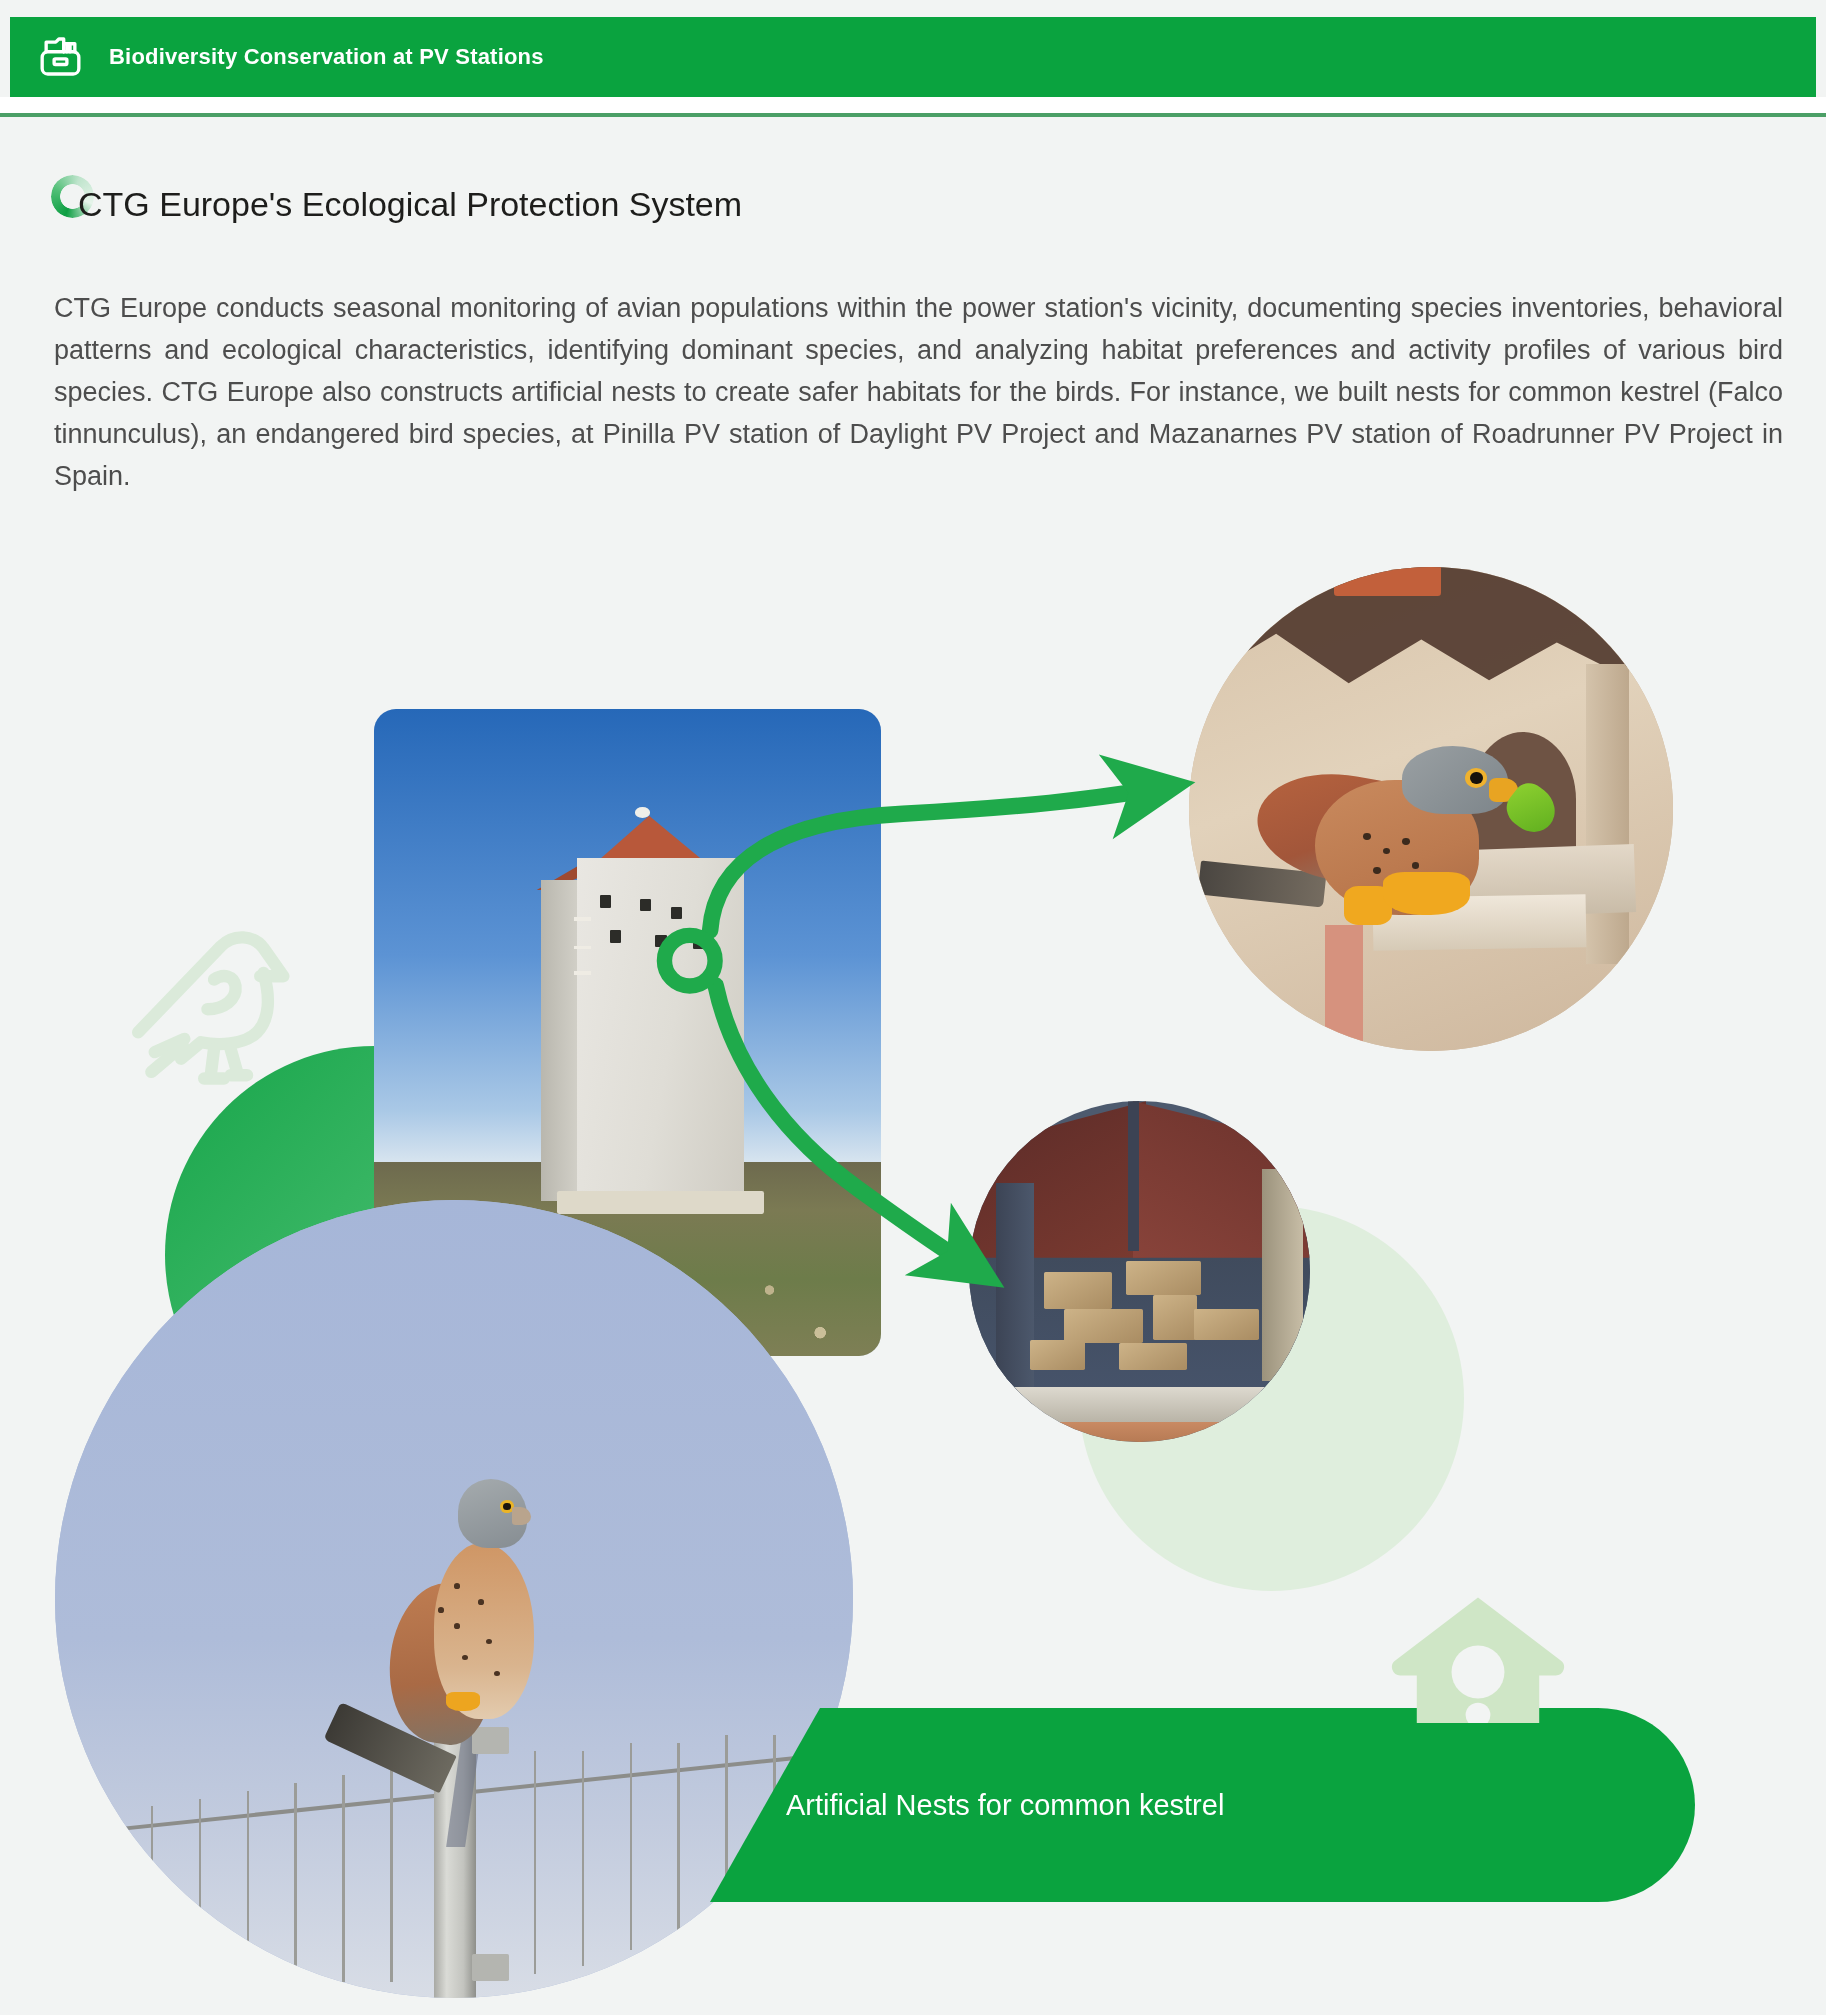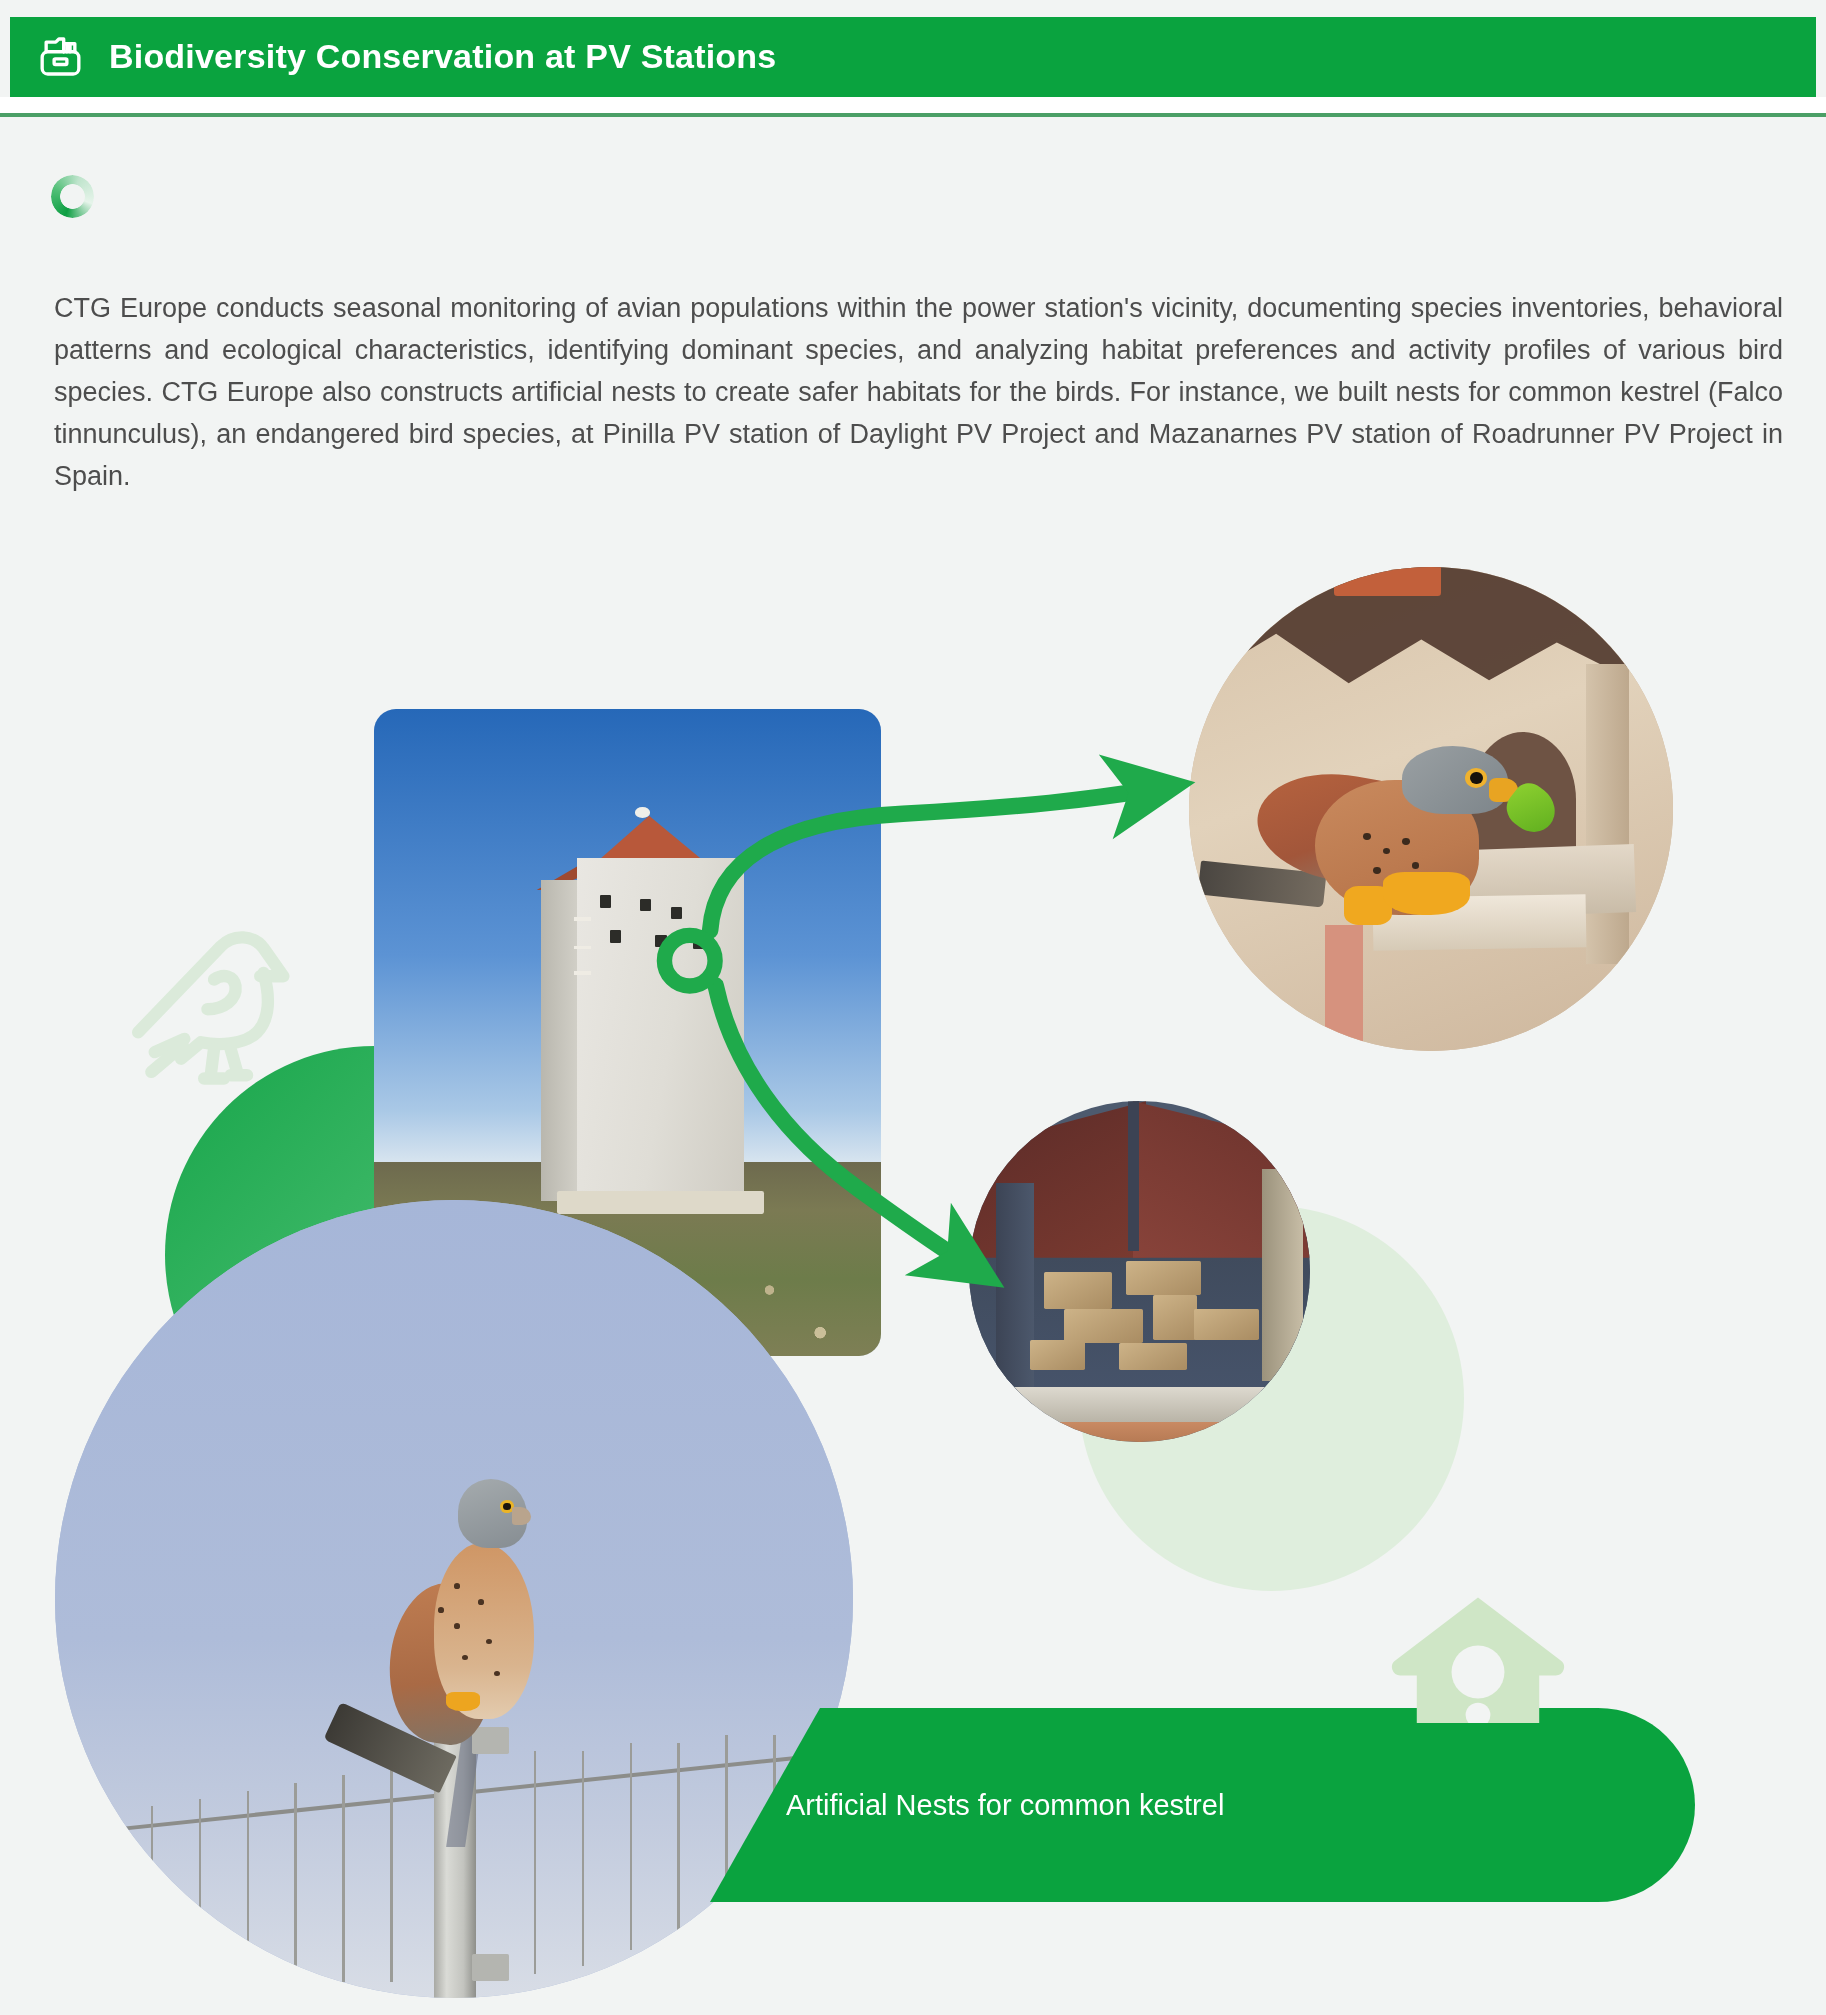--- a/index.html
+++ b/index.html
@@ -11,21 +11,21 @@
     position:relative;
   }
 
   
   .header-bar{
     position:absolute;left:10px;top:16.5px;width:1806px;height:80px;
     background:#0aa33f;display:flex;align-items:center;
   }
   .header-icon{margin-left:25px;width:51px;height:51px;flex:0 0 auto;}
   .header-title{
-    margin-left:23px;color:#ffffff;font-size:34px;font-weight:bold;
+    margin-left:23px;color:#ffffff;font-size:22px;font-weight:bold;
     letter-spacing:0.2px;white-space:nowrap;
   }
   .header-under-white{
     position:absolute;left:0;top:97px;width:1826px;height:16.5px;background:#ffffff;
   }
   .header-rule{
     position:absolute;left:0;top:113px;width:1826px;height:3.9px;background:#4b9f66;
   }
 
   
@@ -354,20 +354,21 @@
       <rect x="24" y="35" width="16" height="7" rx="1.5"></rect>
     </svg>
   </span>
   <span class="header-title">Biodiversity Conservation at PV Stations</span>
 </div>
 <div class="header-under-white"></div>
 <div class="header-rule"></div>
 
 <div class="section-title-wrap">
   <span class="title-ring"></span>
+  <span class="section-title">CTG Europe's Ecological Protection System</span>
 </div>
 
 <p class="body-text">CTG Europe conducts seasonal monitoring of avian populations within the power station's vicinity, documenting species inventories, behavioral patterns and ecological characteristics, identifying dominant species, and analyzing habitat preferences and activity profiles of various bird species. CTG Europe also constructs artificial nests to create safer habitats for the birds. For instance, we built nests for common kestrel (Falco tinnunculus), an endangered bird species, at Pinilla PV station of Daylight PV Project and Mazanarnes PV station of Roadrunner PV Project in Spain.</p>
 
 <span class="bird-outline">
   <svg viewBox="0 0 110 100" width="182" height="165" fill="none" stroke="#cfe6cd" stroke-width="7.5" stroke-linecap="round" stroke-linejoin="round">
     <path d="M6 62 L56 10 C64 2 76 3 82 11 L94 28 L80 28"></path>
     <path d="M82 26 C86 40 86 54 78 62 C70 70 54 70 44 68 L32 78"></path>
     <path d="M52 30 C58 26 64 28 65 34 C66 42 58 48 48 48"></path>
     <path d="M16 74 L34 66"></path>

